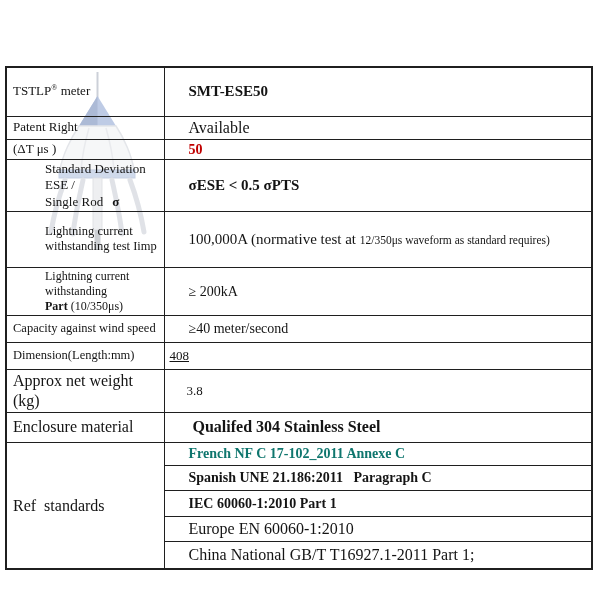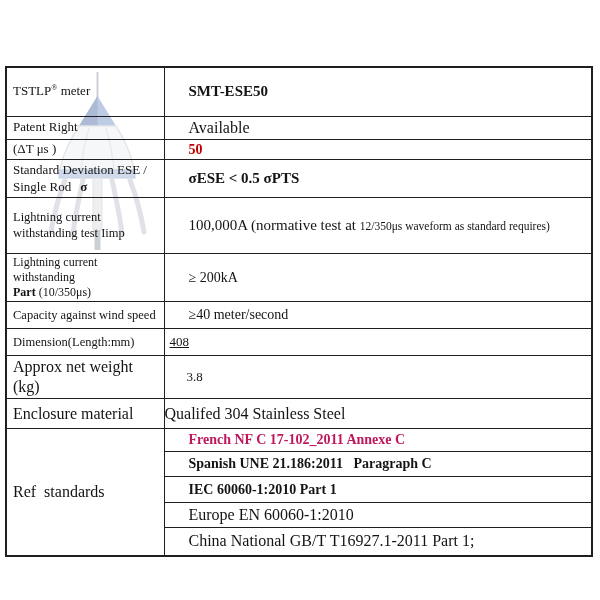--- a/index.html
+++ b/index.html
@@ -19,30 +19,30 @@
     table-layout:fixed;z-index:1;background:transparent;
   }
   td{
     border:1px solid #1f1f1f;vertical-align:middle;
     padding:1px 4px 1px 6px;font-size:13px;line-height:1.25;
     background:transparent;overflow:hidden;
   }
   td.val{padding-left:24px;}
   .b{font-weight:bold;}
   .red-val{color:#c00000;}
-  .red-std{color:#be185d;}
+  .red-std{color:#0f766e;}
   .fs15{font-size:15px;}
   .fs14{font-size:14px;}
   .fs135{font-size:16px;}
   .fs125{font-size:12.5px;}
   .fs12{font-size:12px;}
   .small{font-size:11.5px;}
   .sup{vertical-align:super;font-size:8px;}
   .nowrap{white-space:nowrap;}
-  .line{display:block;}
+  .line{display:block;margin-left:32px;}
   .sigma-gap{margin-left:9px;}
 </style>
 </head>
 <body>
 
 <div class="page">
 
   <svg class="watermark" viewBox="0 0 105 190" aria-hidden="true">
     <line x1="52.5" y1="6" x2="52.5" y2="32" stroke="#9aa2b2" stroke-width="2"></line>
     <polygon points="52.5,30 34,60 71,60" fill="#7f99cd"></polygon>
@@ -147,21 +147,21 @@
         </td>
         <td class="val" style="padding-left:22px;">
           <span>3.8</span>
         </td>
       </tr>
 
       <tr style="height:30px;">
         <td>
           <span class="fs135">Enclosure material</span>
         </td>
-        <td class="val" style="padding-left:0;">
+        <td class="val" style="padding-left:28px;font-weight:bold;">
           <span class="fs135">Qualifed 304 Stainless Steel</span>
         </td>
       </tr>
 
       <tr style="height:23px;">
         <td rowspan="5">
           <span class="fs135">Ref&nbsp; standards</span>
         </td>
         <td class="val">
           <span class="b fs14 red-std">French NF C 17-102_2011 Annexe C</span>

